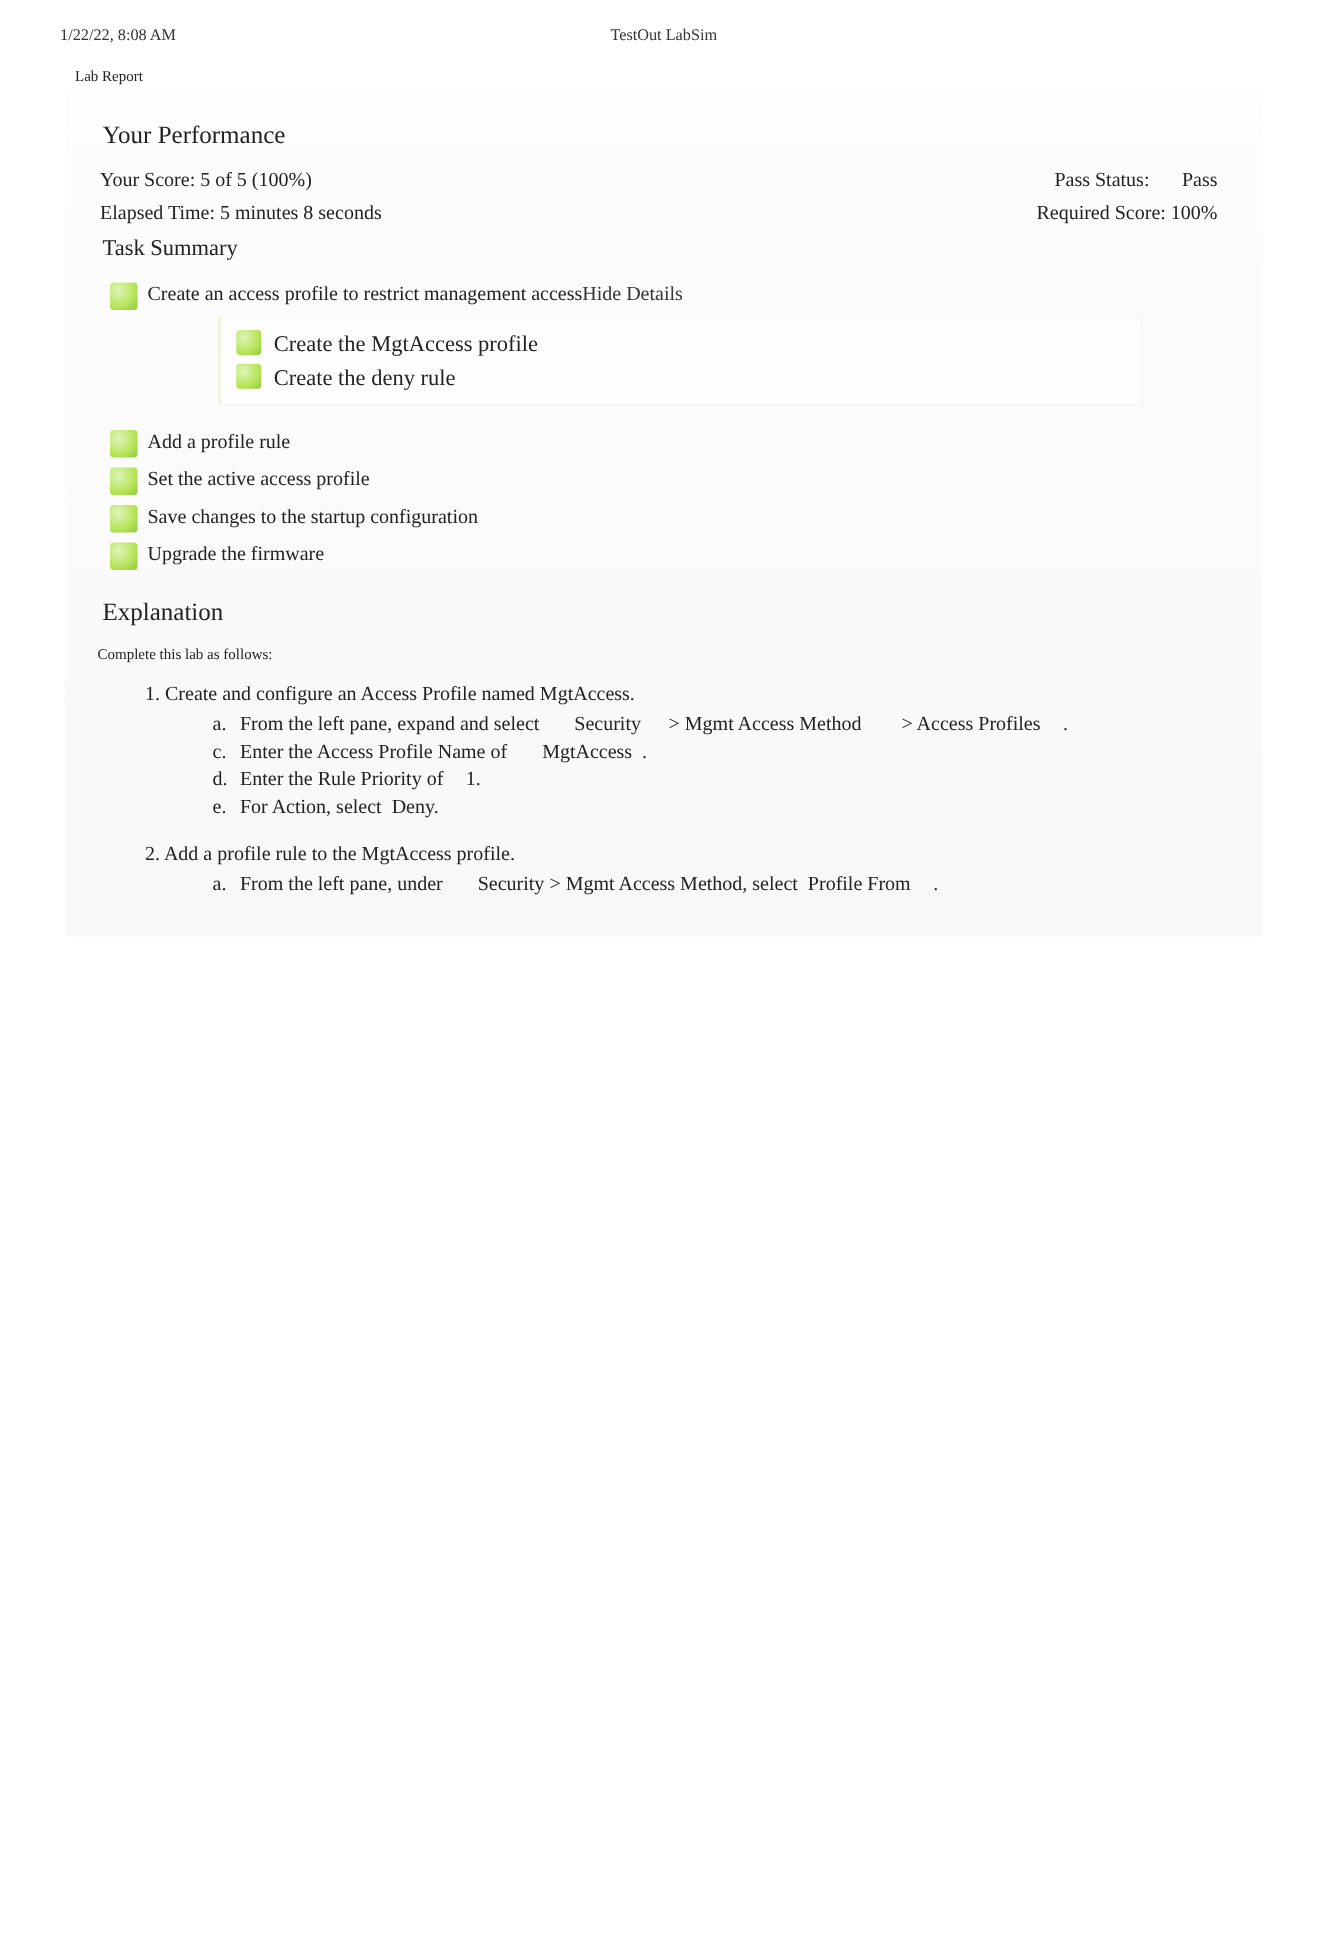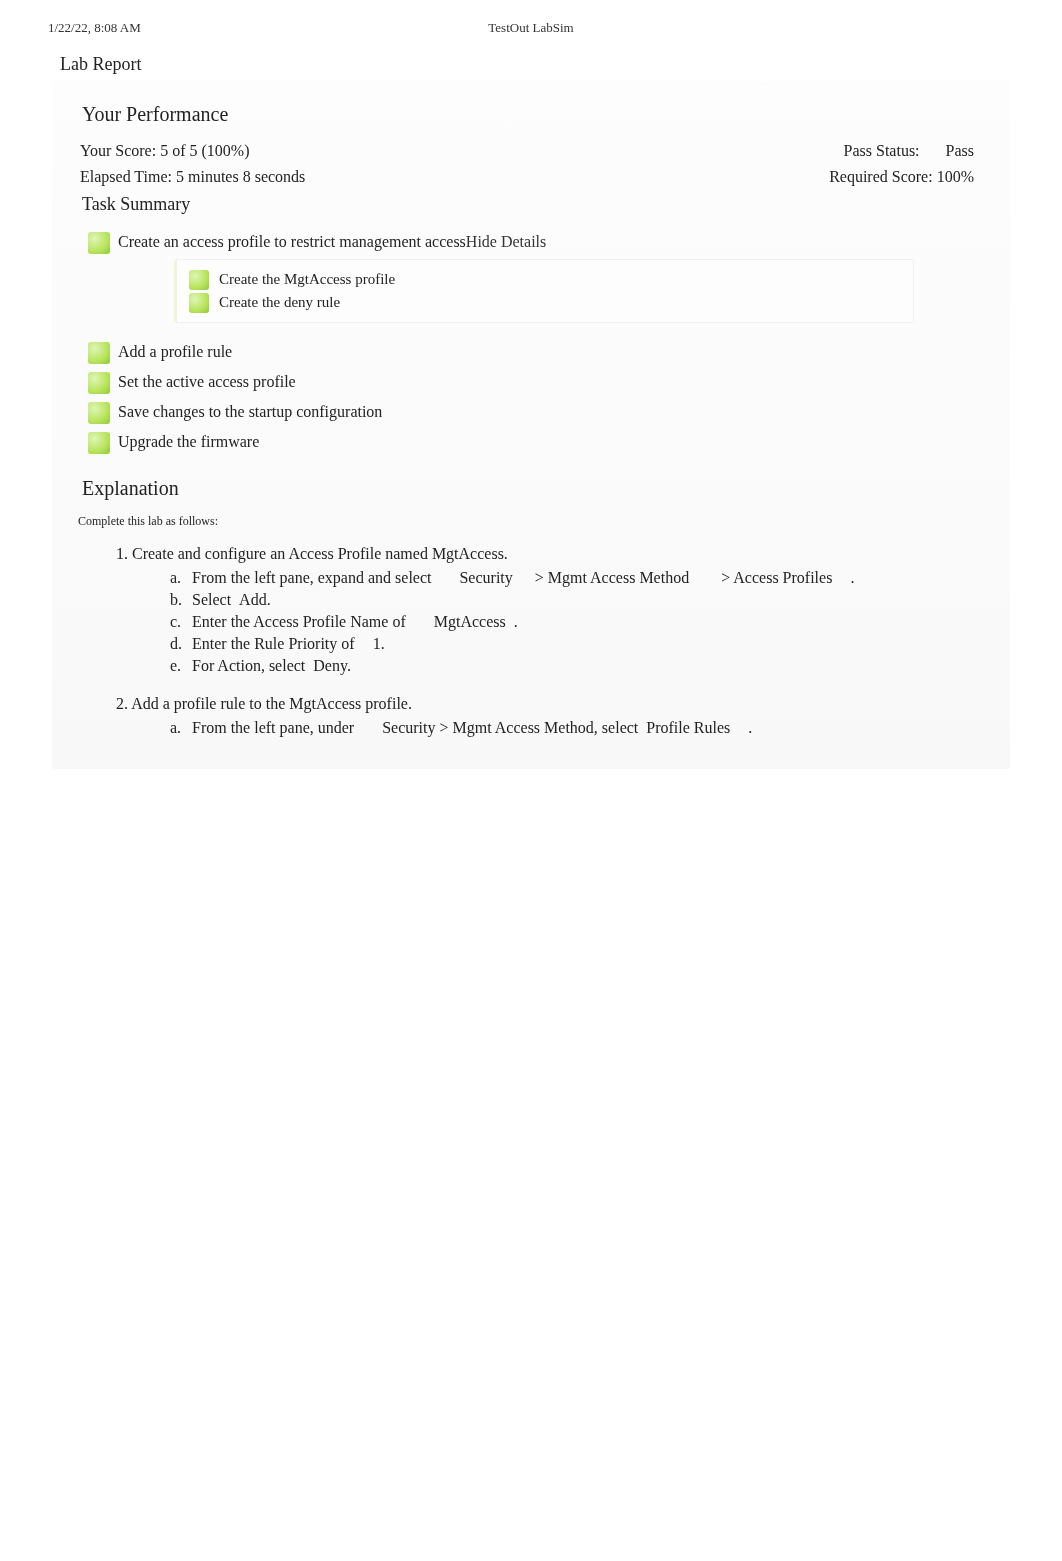--- a/index.html
+++ b/index.html
@@ -17,21 +17,21 @@
     font-size: 13px;
     color: #333;
     margin-bottom: 18px;
   }
   .page-header .center {
     position: absolute;
     left: 50%;
     transform: translateX(-50%);
   }
   .lab-title {
-    font-size: 18px;
+    font-size: 12px;
     margin: 8px 0 6px 12px;
     color: #222;
   }
   .section-box {
     background: linear-gradient(#fdfdfd, #f8f8f8);
     border-radius: 2px;
     padding: 4px 0 12px 0;
     margin: 0 4px;
   }
   .section-heading {
@@ -83,21 +83,21 @@
     border: 1px solid #f0f0f0;
     border-left: 3px solid #eef5db;
     border-radius: 2px;
     padding: 8px 12px;
     width: 740px;
   }
   .sub-details li {
     position: relative;
     list-style: none;
     padding: 3px 0 3px 30px;
-    font-size: 15px;
+    font-size: 18px;
   }
   .explanation-text {
     margin: 14px 0 16px 26px;
     font-size: 12px;
   }
   .steps {
     margin-left: 64px;
     font-size: 16px;
   }
   .steps > li {
@@ -189,43 +189,39 @@
 
     <li style="list-style:none;">
       <span>1.</span>
       <span>Create and configure an Access Profile named MgtAccess.</span>
       <ul class="substeps">
         <li>
           <span class="label-marker">a.</span>
           <span>From the left pane, expand and select</span><span class="gapwide"></span><span class="kw">Security</span><span class="gap"></span><span> &gt; </span><span class="kw">Mgmt Access Method</span><span class="gapwide"></span><span> &gt; </span><span class="kw">Access Profiles</span><span class="gap"></span><span>.</span>
         </li>
         <li>
-          <span class="label-marker">b.</span>
-          <span>Select</span>&nbsp;&nbsp;<span class="kw">Add</span><span>.</span>
-        </li>
-        <li>
           <span class="label-marker">c.</span>
           <span>Enter the Access Profile Name of</span><span class="gapwide"></span><span class="kw">MgtAccess</span>&nbsp;&nbsp;<span>.</span>
         </li>
         <li>
           <span class="label-marker">d.</span>
           <span>Enter the Rule Priority of</span><span class="gap"></span><span class="kw">1</span><span>.</span>
         </li>
         <li>
           <span class="label-marker">e.</span>
           <span>For Action, select</span>&nbsp;&nbsp;<span class="kw">Deny</span><span>.</span>
         </li>
       </ul>
     </li>
 
     <li style="list-style:none;">
       <span>2.</span>
       <span>Add a profile rule to the MgtAccess profile.</span>
       <ul class="substeps">
         <li>
           <span class="label-marker">a.</span>
-          <span>From the left pane, under</span><span class="gapwide"></span><span class="kw">Security</span><span> &gt; </span><span class="kw">Mgmt Access Method</span><span>, select</span>&nbsp;&nbsp;<span class="kw">Profile Rules</span><span class="gap"></span><span>.</span>
+          <span>From the left pane, under</span><span class="gapwide"></span><span class="kw">Security</span><span> &gt; </span><span class="kw">Mgmt Access Method</span><span>, select</span>&nbsp;&nbsp;<span class="kw">Profile From</span><span class="gap"></span><span>.</span>
         </li>
       </ul>
     </li>
   </ol>
 
 </div>
 
 </body></html>

